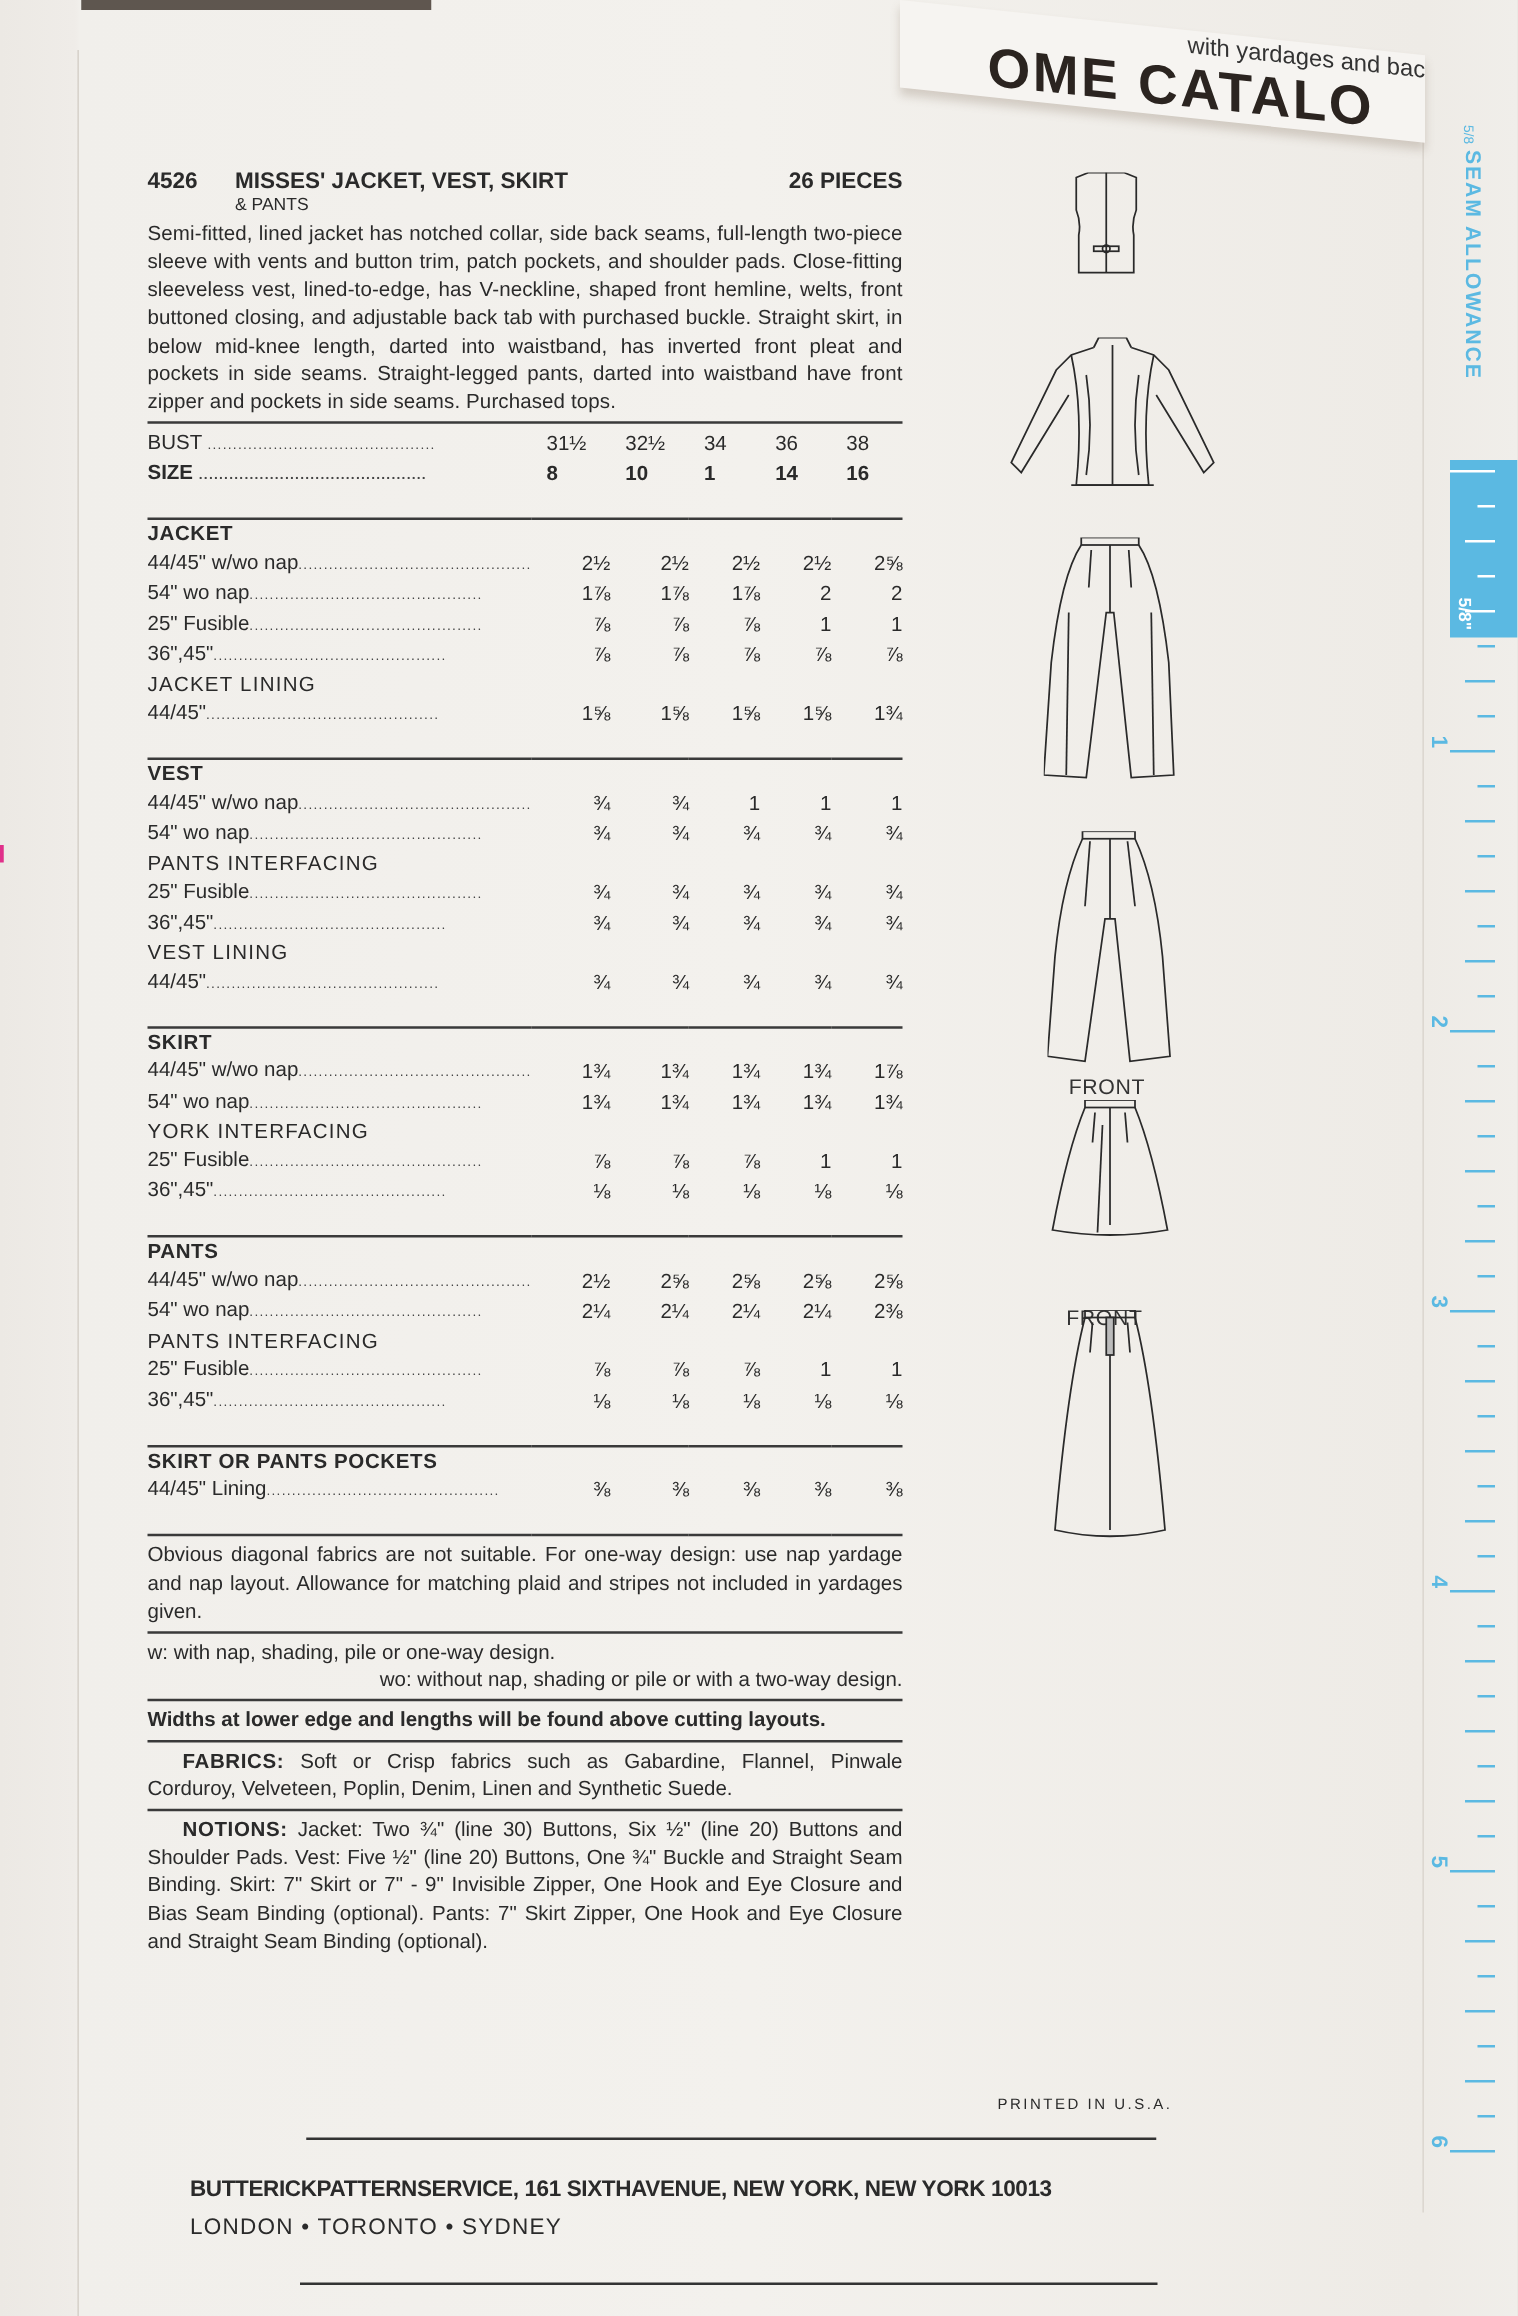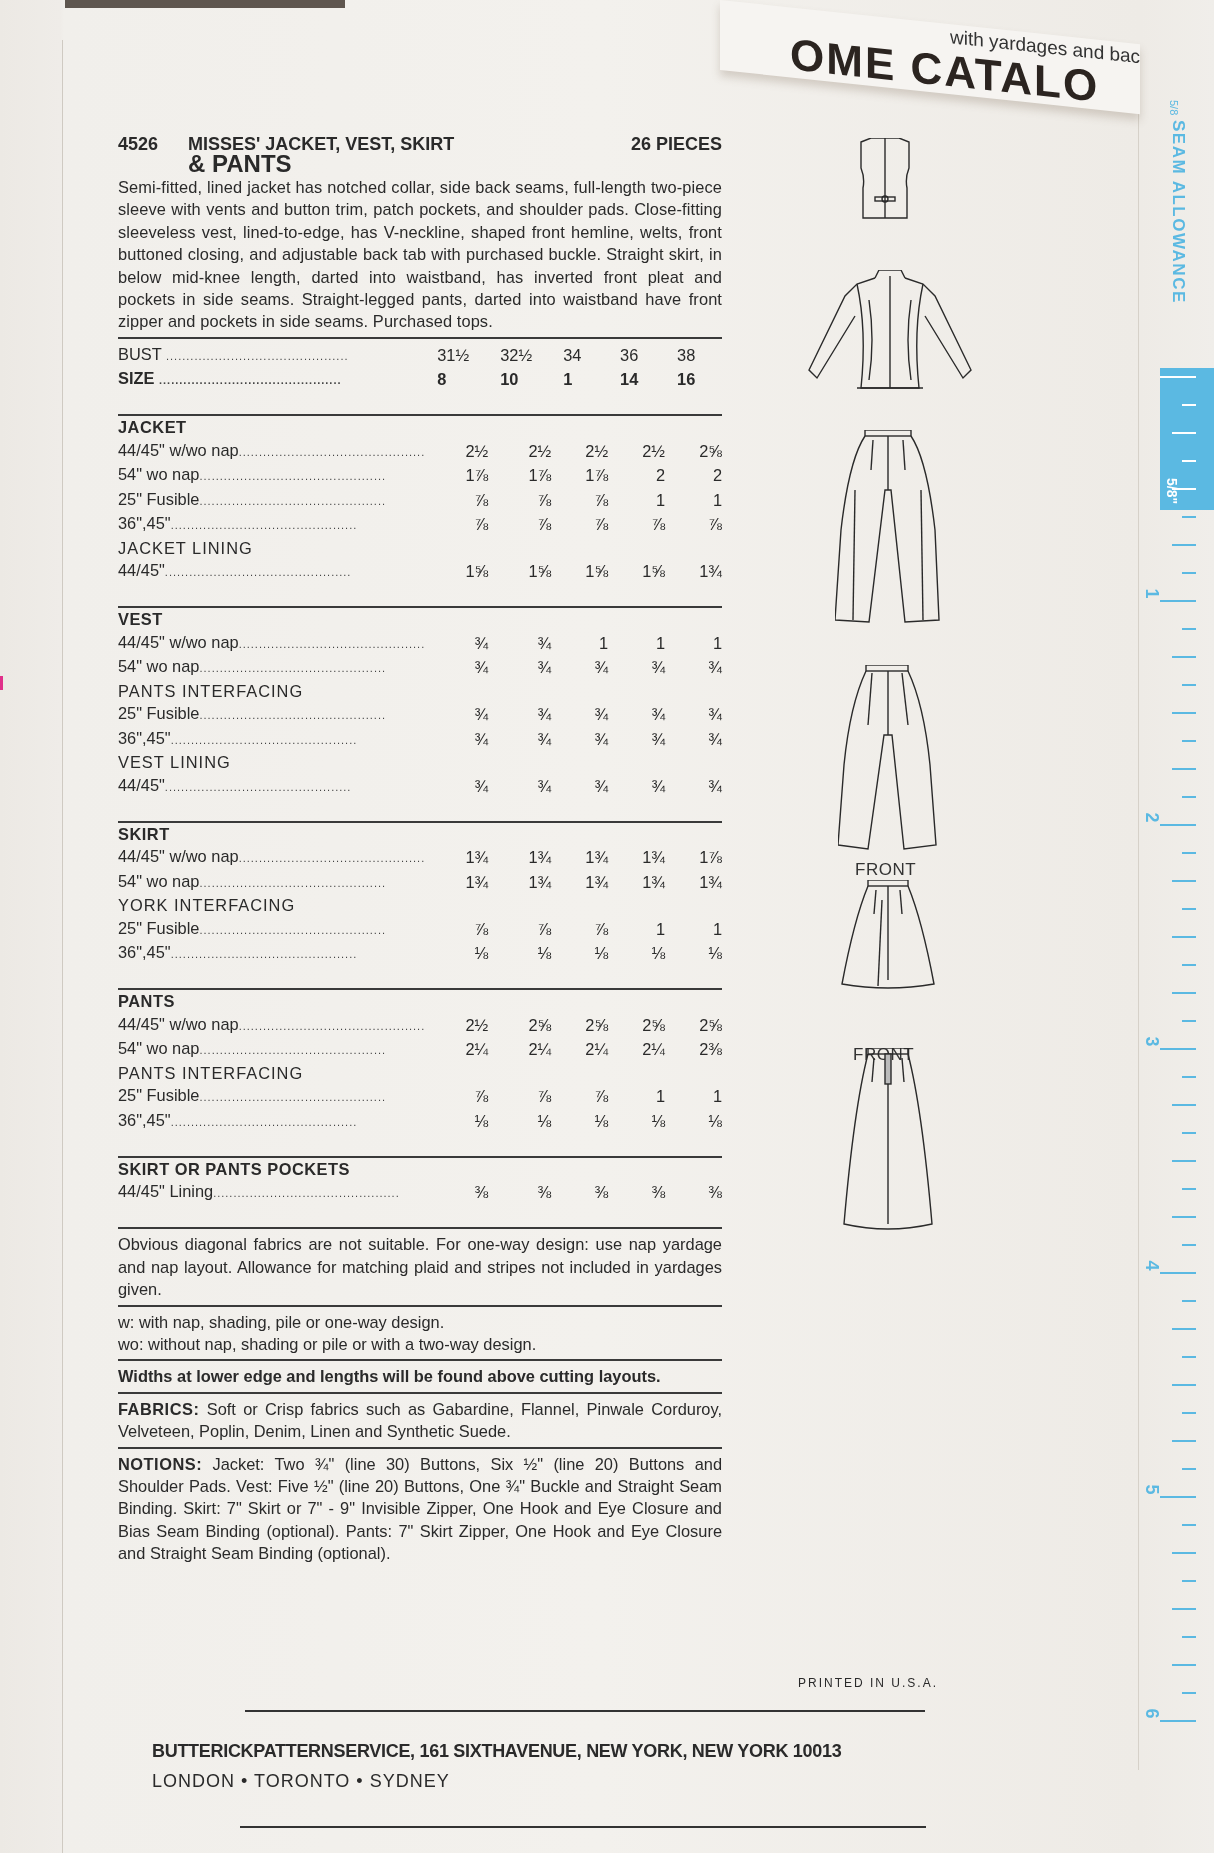--- a/index.html
+++ b/index.html
@@ -9,34 +9,34 @@
   .fold-right{position:absolute;left:1138px;top:70px;width:1px;height:1700px;background:#d6d1c9;}
   .pink-mark{position:absolute;left:0;top:676px;width:3px;height:14px;background:#e0308a;}
   .torn{position:absolute;left:720px;top:0;width:420px;height:70px;background:#f6f4f1;transform:skewY(6deg);transform-origin:left top;overflow:hidden;box-shadow:0 6px 8px rgba(120,100,80,.25);}
   .torn-small{position:absolute;left:230px;top:2px;font-size:19px;color:#333;white-space:nowrap;}
   .torn-big{position:absolute;left:70px;top:22px;font-size:44px;font-weight:bold;color:#2b2420;letter-spacing:2px;white-space:nowrap;}
   .torn-left{position:absolute;left:65px;top:0;width:280px;height:8px;background:#3a2f28;opacity:.8;}
   .content{position:absolute;left:118px;top:135px;width:604px;font-size:16.4px;}
   .title-row{display:flex;justify-content:center;font-weight:bold;font-size:18px;line-height:19px;}
   .title-row .num{width:70px;}
   .title-row .name{flex:1;}
-  .title-sub{padding-left:70px;font-weight:bold;font-size:24px;line-height:19px;}
+  .title-sub{padding-left:70px;font-weight:normal;font-size:14px;line-height:19px;}
   .desc{text-align:justify;line-height:22.4px;margin-top:3px;letter-spacing:.1px;}
   .rule{border-top:2px solid #3a3a3a;margin:4px 0 4px 0;}
   table.yard{width:100%;border-collapse:collapse;font-size:16.4px;}
   table.yard td{padding:0;line-height:22.5px;height:22.5px;white-space:nowrap;}
   td.lbl{width:272px;overflow:hidden;}
   td.lbl .dots{color:#444;letter-spacing:1px;font-size:11px;}
   td.v{text-align:right;width:66px;}
   tr.sec td{font-weight:bold;letter-spacing:.5px;}
   tr.sub td{letter-spacing:1px;}
   tr.hd td.v{text-align:left;padding-left:12px;}
   .sep td{padding:0;height:6px;line-height:6px;border-bottom:2px solid #3a3a3a;}
   .para{line-height:22.4px;text-align:justify;}
-  .para b{letter-spacing:.5px;}
+  .para b{letter-spacing:.5px;margin-left:28px;}
   .bold-para{font-weight:bold;line-height:22.4px;}
   .illus{position:absolute;}
   .illus svg{display:block;}
   .front-label{position:absolute;font-size:17px;letter-spacing:.5px;color:#333;}
   .seam-text{position:absolute;left:1168px;top:120px;writing-mode:vertical-rl;font-weight:bold;font-size:17px;letter-spacing:1.5px;color:#5bb9e2;}
   .seam-frac{position:absolute;left:1168px;top:100px;writing-mode:vertical-rl;font-size:11px;color:#5bb9e2;}
   .blue-box{position:absolute;left:1160px;top:368px;width:54px;height:142px;background:#5bb9e2;}
   .blue-box-label{position:absolute;left:1164px;top:478px;writing-mode:vertical-rl;font-weight:bold;color:#fff;font-size:14px;}
   .tick{position:absolute;height:2px;background:#5bb9e2;}
   .tick.w{background:#fff;}
@@ -289,21 +289,21 @@
         </tr>
         <tr class="sep">
           <td colspan="6"></td>
         </tr>
       </tbody>
   </table>
 
   <div class="para" style="margin-top:4px">Obvious diagonal fabrics are not suitable. For one-way design: use nap yardage and nap layout. Allowance for matching plaid and stripes not included in yardages given.</div>
   <div class="rule"></div>
   <div class="para" style="text-align:left">w: with nap, shading, pile or one-way design.</div>
-  <div class="para" style="text-align:left">wo: without nap, shading or pile or with a two-way design.</div>
+  <div class="para" style="text-align:right">wo: without nap, shading or pile or with a two-way design.</div>
   <div class="rule"></div>
   <div class="bold-para">Widths at lower edge and lengths will be found above cutting layouts.</div>
   <div class="rule"></div>
   <div class="para"><b>FABRICS:</b> <span>Soft or Crisp fabrics such as Gabardine, Flannel, Pinwale Corduroy, Velveteen, Poplin, Denim, Linen and Synthetic Suede.</span></div>
   <div class="rule"></div>
   <div class="para"><b>NOTIONS:</b> <span>Jacket: Two ¾" (line 30) Buttons, Six ½" (line 20) Buttons and Shoulder Pads. Vest: Five ½" (line 20) Buttons, One ¾" Buckle and Straight Seam Binding. Skirt: 7" Skirt or 7" - 9" Invisible Zipper, One Hook and Eye Closure and Bias Seam Binding (optional). Pants: 7" Skirt Zipper, One Hook and Eye Closure and Straight Seam Binding (optional).</span></div>
 </div>
 
 <div class="illus" style="left:855px;top:138px">
   <svg width="60" height="84" viewBox="0 0 60 84" fill="none" stroke="#2a2a2a" stroke-width="1.4">

